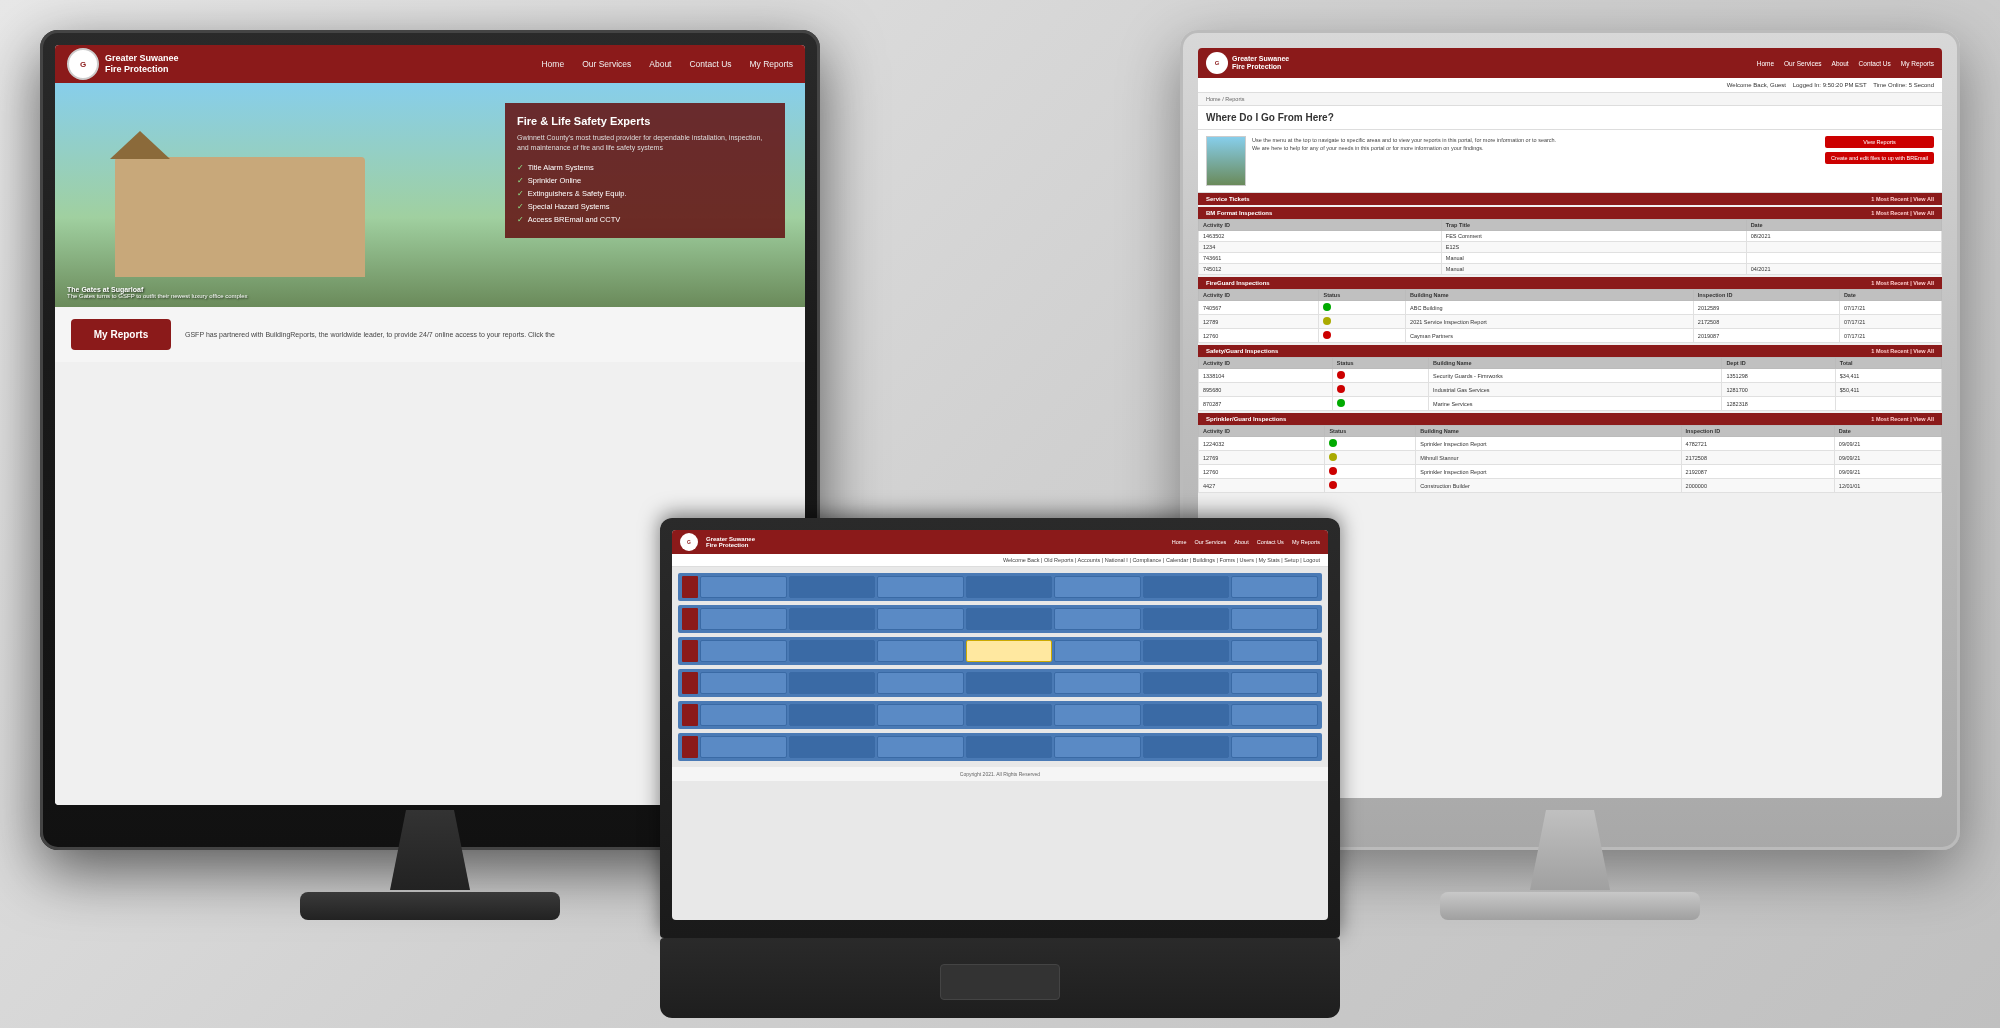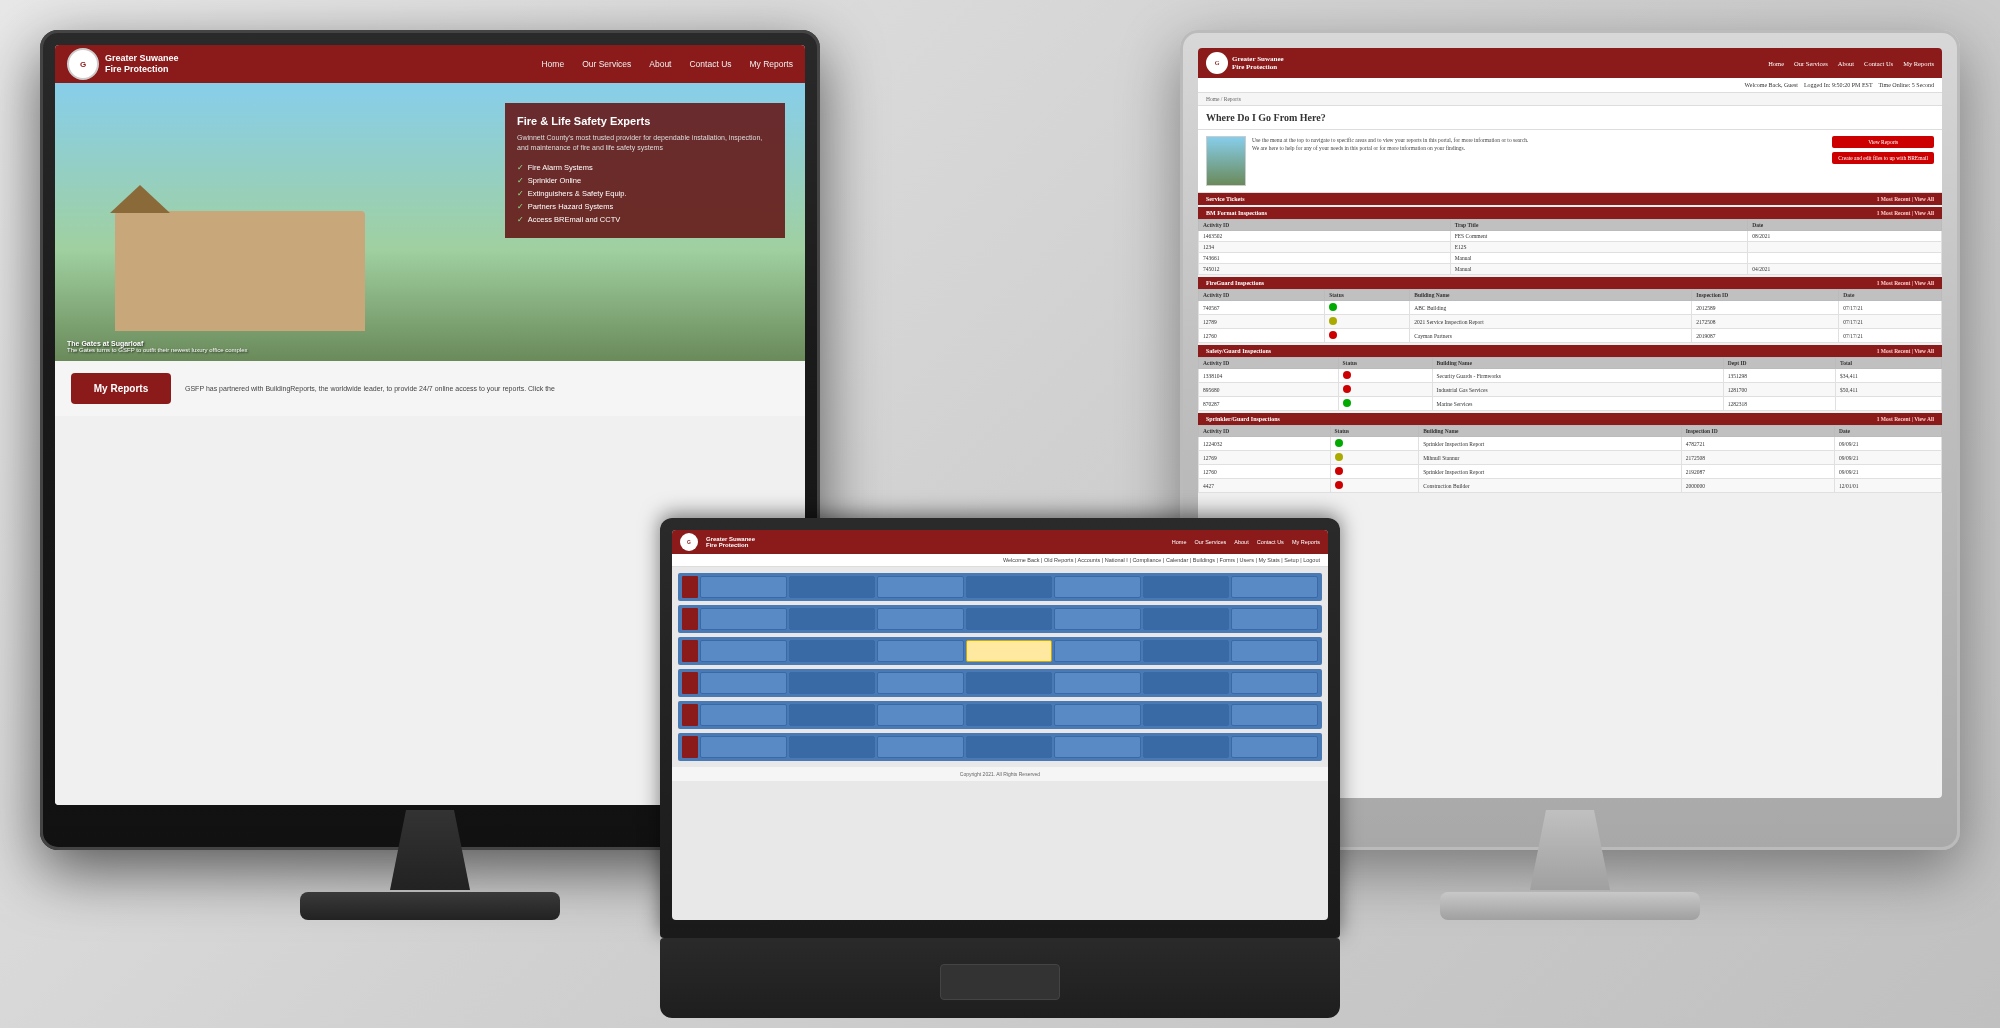--- a/index.html
+++ b/index.html
@@ -77,21 +77,20 @@
       box-shadow: 0 20px 60px rgba(0,0,0,0.4), inset 0 0 0 3px #bbb;
     }
     .monitor-right .screen-bezel {
       position: absolute;
       top: 18px; left: 18px;
       width: 744px;
       height: 750px;
       background: #fff;
       border-radius: 4px;
       overflow: hidden;
-      font-family: Liberation Serif, serif;
     }
     .monitor-right .monitor-stand {
       position: absolute;
       bottom: 60px;
       left: 50%;
       transform: translateX(-50%);
       width: 80px;
       height: 80px;
       background: linear-gradient(180deg, #c0c0c0 0%, #a0a0a0 100%);
       clip-path: polygon(20% 0%, 80% 0%, 100% 100%, 0% 100%);
@@ -199,21 +198,21 @@
       gap: 18px;
       color: #fff;
       font-size: 8.5px;
     }
     .nav-links span {
       cursor: pointer;
       color: #f0f0f0;
     }
     .hero-section {
       position: relative;
-      height: 278px;
+      height: 224px;
       overflow: hidden;
     }
     .hero-image {
       width: 100%;
       height: 100%;
       background: linear-gradient(180deg, #87CEEB 0%, #a0d0a0 60%, #6a8a5a 100%);
       position: relative;
     }
     .building-shape {
       position: absolute;
@@ -573,33 +572,33 @@
               <div style="font-weight:bold;font-size:7px;">The Gates at Sugarloaf</div>
               <div>The Gates turns to GSFP to outfit their newest luxury office complex</div>
             </div>
           </div>
           <div class="hero-overlay">
             <h2>Fire &amp; Life Safety Experts</h2>
             <p>Gwinnett County's most trusted provider for dependable installation, inspection, and maintenance of fire and life safety systems</p>
             <ul>
               <li>
                 <span class="check-icon">✓</span>
-                <span>Fire Alarm Systems</span>
+                <span>Title Alarm Systems</span>
               </li>
               <li>
                 <span class="check-icon">✓</span>
                 <span>Sprinkler Online</span>
               </li>
               <li>
                 <span class="check-icon">✓</span>
                 <span>Extinguishers &amp; Safety Equip.</span>
               </li>
               <li>
                 <span class="check-icon">✓</span>
-                <span>Partners Hazard Systems</span>
+                <span>Special Hazard Systems</span>
               </li>
               <li>
                 <span class="check-icon">✓</span>
                 <span>Access BREmail and CCTV</span>
               </li>
             </ul>
           </div>
         </div>
 
         <div class="content-section">

